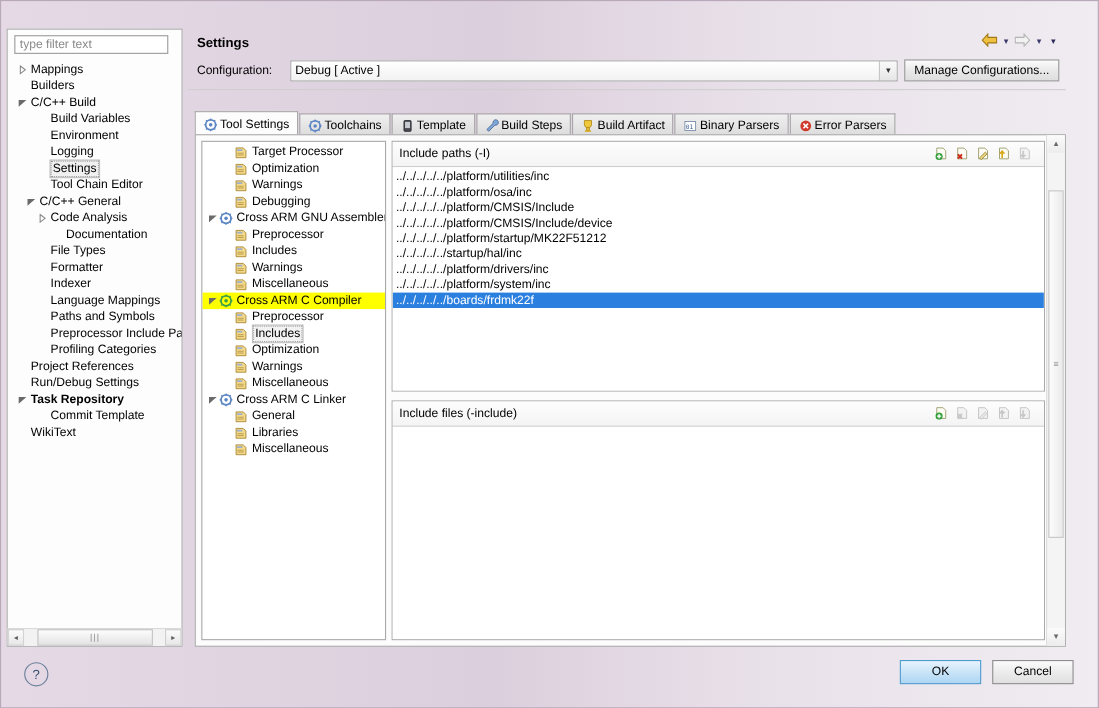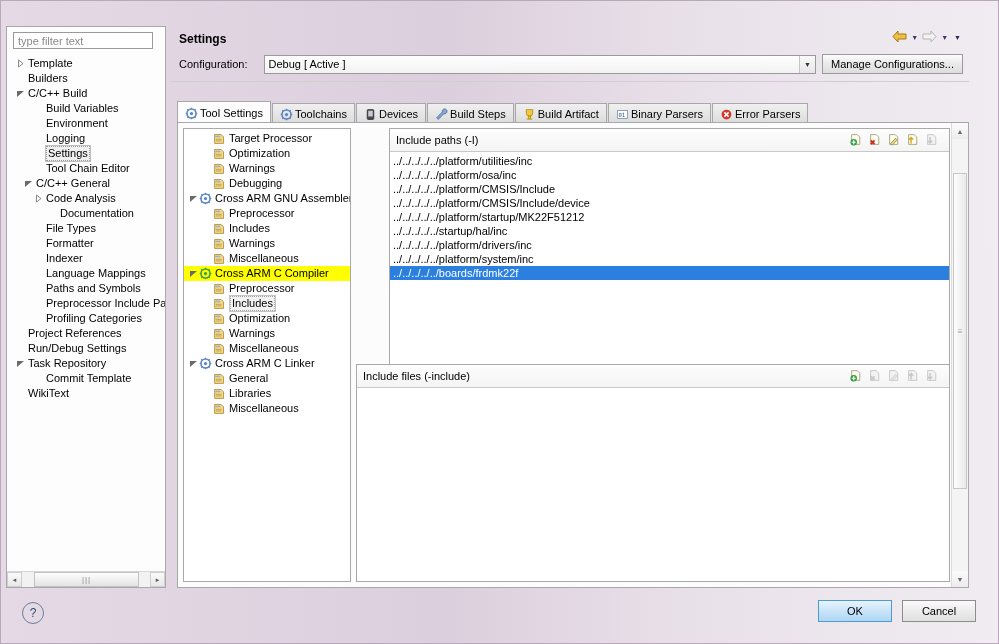--- a/index.html
+++ b/index.html
@@ -245,21 +245,21 @@
 
     <div class="leftpane">
       <div class="filterbox">type filter text</div>
       <div class="tree" id="sidebar-tree">
           <div class="tnode" style="padding-left: 8px;">
             <span class="arrow">
               <svg width="9" height="9" viewBox="0 0 9 9">
                 <path d="M2.5 1 L7 4.5 L2.5 8 Z" fill="none" stroke="#8a8a8a" stroke-width="1"></path>
               </svg>
             </span>
-            <span class="lbl">Template</span>
+            <span class="lbl">Mappings</span>
           </div>
           <div class="tnode" style="padding-left: 8px;">
             <span class="arrow"></span>
             <span class="lbl">Builders</span>
           </div>
           <div class="tnode" style="padding-left: 8px;">
             <span class="arrow">
               <svg width="9" height="9" viewBox="0 0 9 9">
                 <path d="M1 2 H8 L1 8 Z" fill="#6a6a6a"></path>
               </svg>
@@ -335,21 +335,21 @@
             <span class="lbl">Profiling Categories</span>
           </div>
           <div class="tnode" style="padding-left: 8px;">
             <span class="arrow"></span>
             <span class="lbl">Project References</span>
           </div>
           <div class="tnode" style="padding-left: 8px;">
             <span class="arrow"></span>
             <span class="lbl">Run/Debug Settings</span>
           </div>
-          <div class="tnode" style="padding-left: 8px;">
+          <div class="tnode" style="padding-left: 8px; font-weight: bold;">
             <span class="arrow">
               <svg width="9" height="9" viewBox="0 0 9 9">
                 <path d="M1 2 H8 L1 8 Z" fill="#6a6a6a"></path>
               </svg>
             </span>
             <span class="lbl">Task Repository</span>
           </div>
           <div class="tnode" style="padding-left: 26px;">
             <span class="arrow"></span>
             <span class="lbl">Commit Template</span>
@@ -413,21 +413,21 @@
                 <circle cx="8" cy="8" r="2" fill="#5c86c4"></circle>
                 <path d="M8 0.8 v2 M8 13.2 v2 M0.8 8 h2 M13.2 8 h2 M2.8 2.8 l1.4 1.4 M11.8 11.8 l1.4 1.4 M13.2 2.8 l-1.4 1.4 M4.2 11.8 l-1.4 1.4" stroke="#5c86c4" stroke-width="1.4"></path>
               </svg></span>
             <span>Toolchains</span>
           </div>
           <div class="tab">
             <span class="tabicon"><svg width="13" height="13" viewBox="0 0 16 16">
                 <rect x="4" y="2" width="8" height="12" rx="1" fill="#4a4a52" stroke="#2a2a32"></rect>
                 <rect x="5.2" y="3.4" width="5.6" height="7" fill="#c9c9d2"></rect>
               </svg></span>
-            <span>Devices</span>
+            <span>Template</span>
           </div>
           <div class="tab">
             <span class="tabicon"><svg width="13" height="13" viewBox="0 0 16 16">
                 <path d="M2 12 L9 5 a3 3 0 1 1 2 2 L4 14 z" fill="#7fa8d8" stroke="#44618f" stroke-width="0.9"></path>
               </svg></span>
             <span>Build Steps</span>
           </div>
           <div class="tab">
             <span class="tabicon"><svg width="13" height="13" viewBox="0 0 16 16">
                 <path d="M4 2 h8 v4 a4 4 0 0 1 -8 0 z" fill="#f0c93c" stroke="#b08a14"></path>
@@ -633,21 +633,21 @@
               <span class="ic"><svg width="13" height="13" viewBox="0 0 16 16">
                   <path d="M2 3 h8 l3 3 v8 h-11 z" fill="#f3d98c" stroke="#a8862f" stroke-width="1"></path>
                   <path d="M3 4.5 h6 v2 h-6 z" fill="#8fa8d8" opacity="0.85"></path>
                   <path d="M3.5 9 h7 M3.5 11 h7" stroke="#a8862f" stroke-width="0.8"></path>
                 </svg></span>
               <span class="tlbl">Miscellaneous</span>
             </div>
           </div>
 
         <div class="content">
-          <div class="grp" style="position:absolute;left:0;top:0;right:0;height:260px;margin-left:33px;">
+          <div class="grp" style="position:absolute;left:0;top:0;right:0;height:228px;">
             <div class="grp-head">
               <div class="grp-title">Include paths (-I)</div>
               <div class="grp-tools" id="ip-tools">
                   <span class="ticon"><svg width="13" height="13" viewBox="0 0 16 16">
                       <path d="M2 2 h7 l3 3 v9 h-10 z" fill="#fcfcf4" stroke="#9a9a6a" stroke-width="1"></path>
                       <circle cx="4.6" cy="11.4" r="4" fill="#34a03c"></circle>
                       <path d="M4.6 9 v4.8 M2.2 11.4 h4.8" stroke="#fff" stroke-width="1.5"></path>
                     </svg></span>
                   <span class="ticon"><svg width="13" height="13" viewBox="0 0 16 16">
                       <path d="M2 2 h7 l3 3 v9 h-10 z" fill="#fcfcf4" stroke="#9a9a6a" stroke-width="1"></path>

